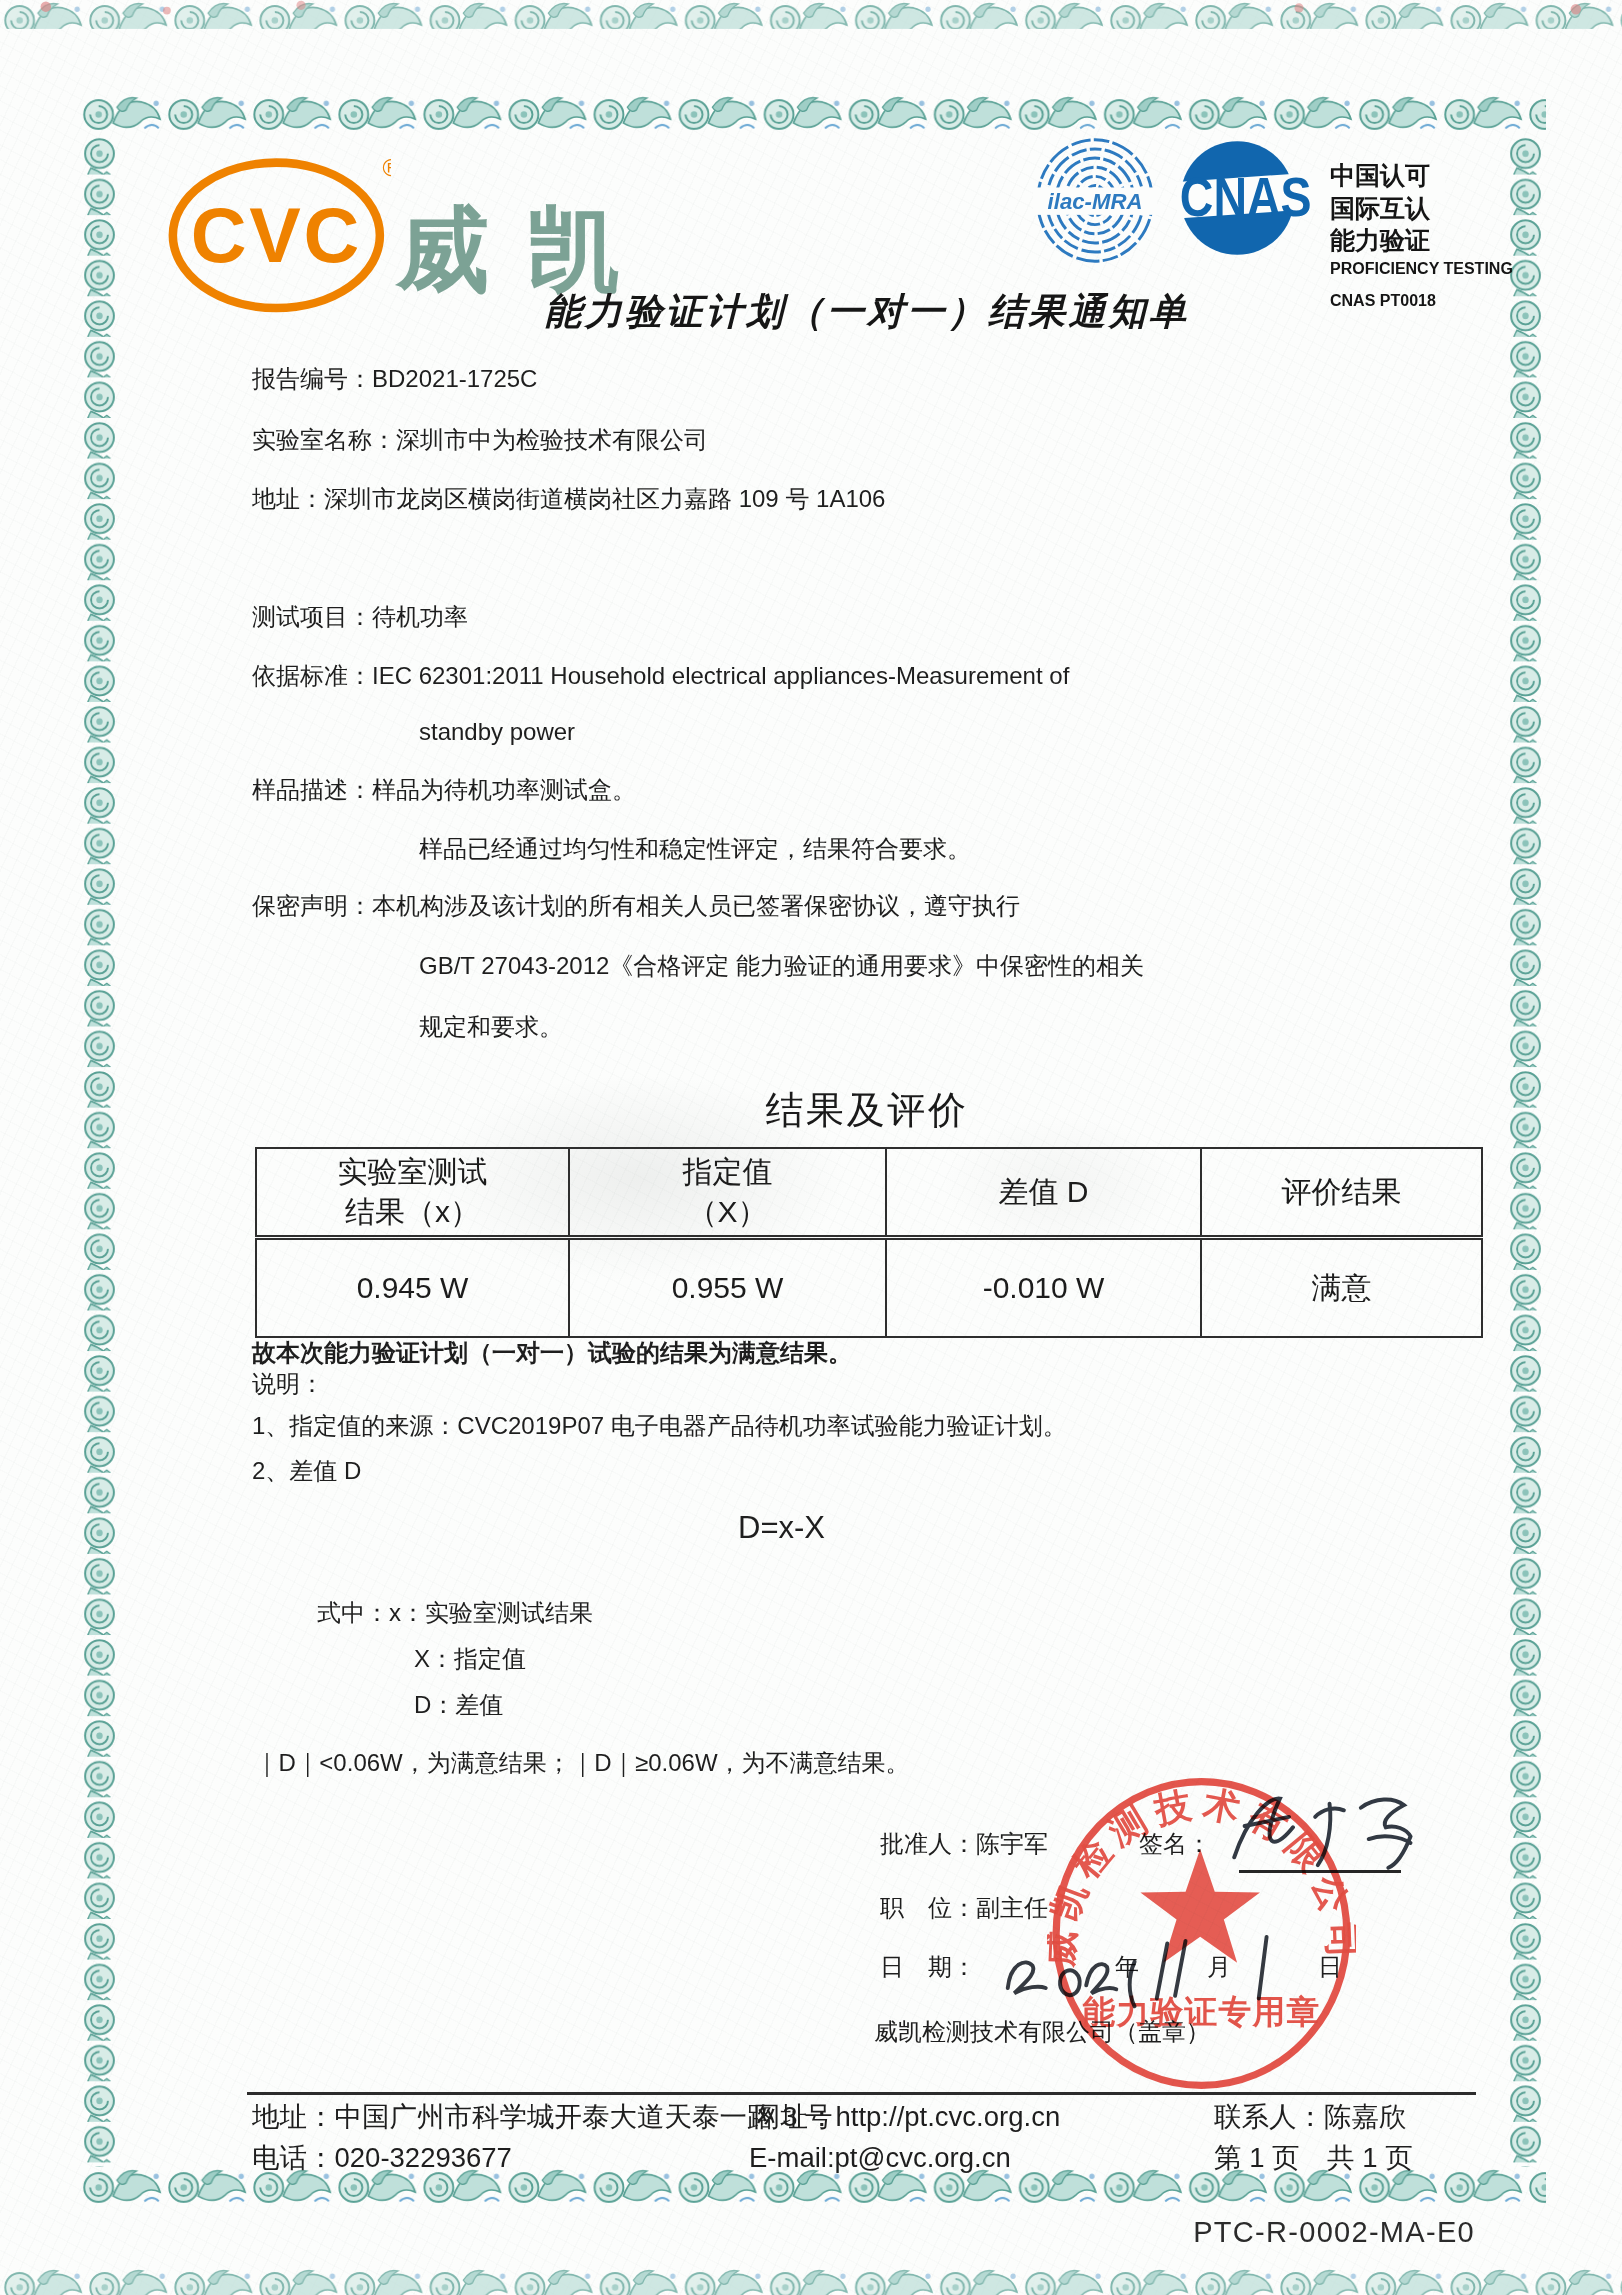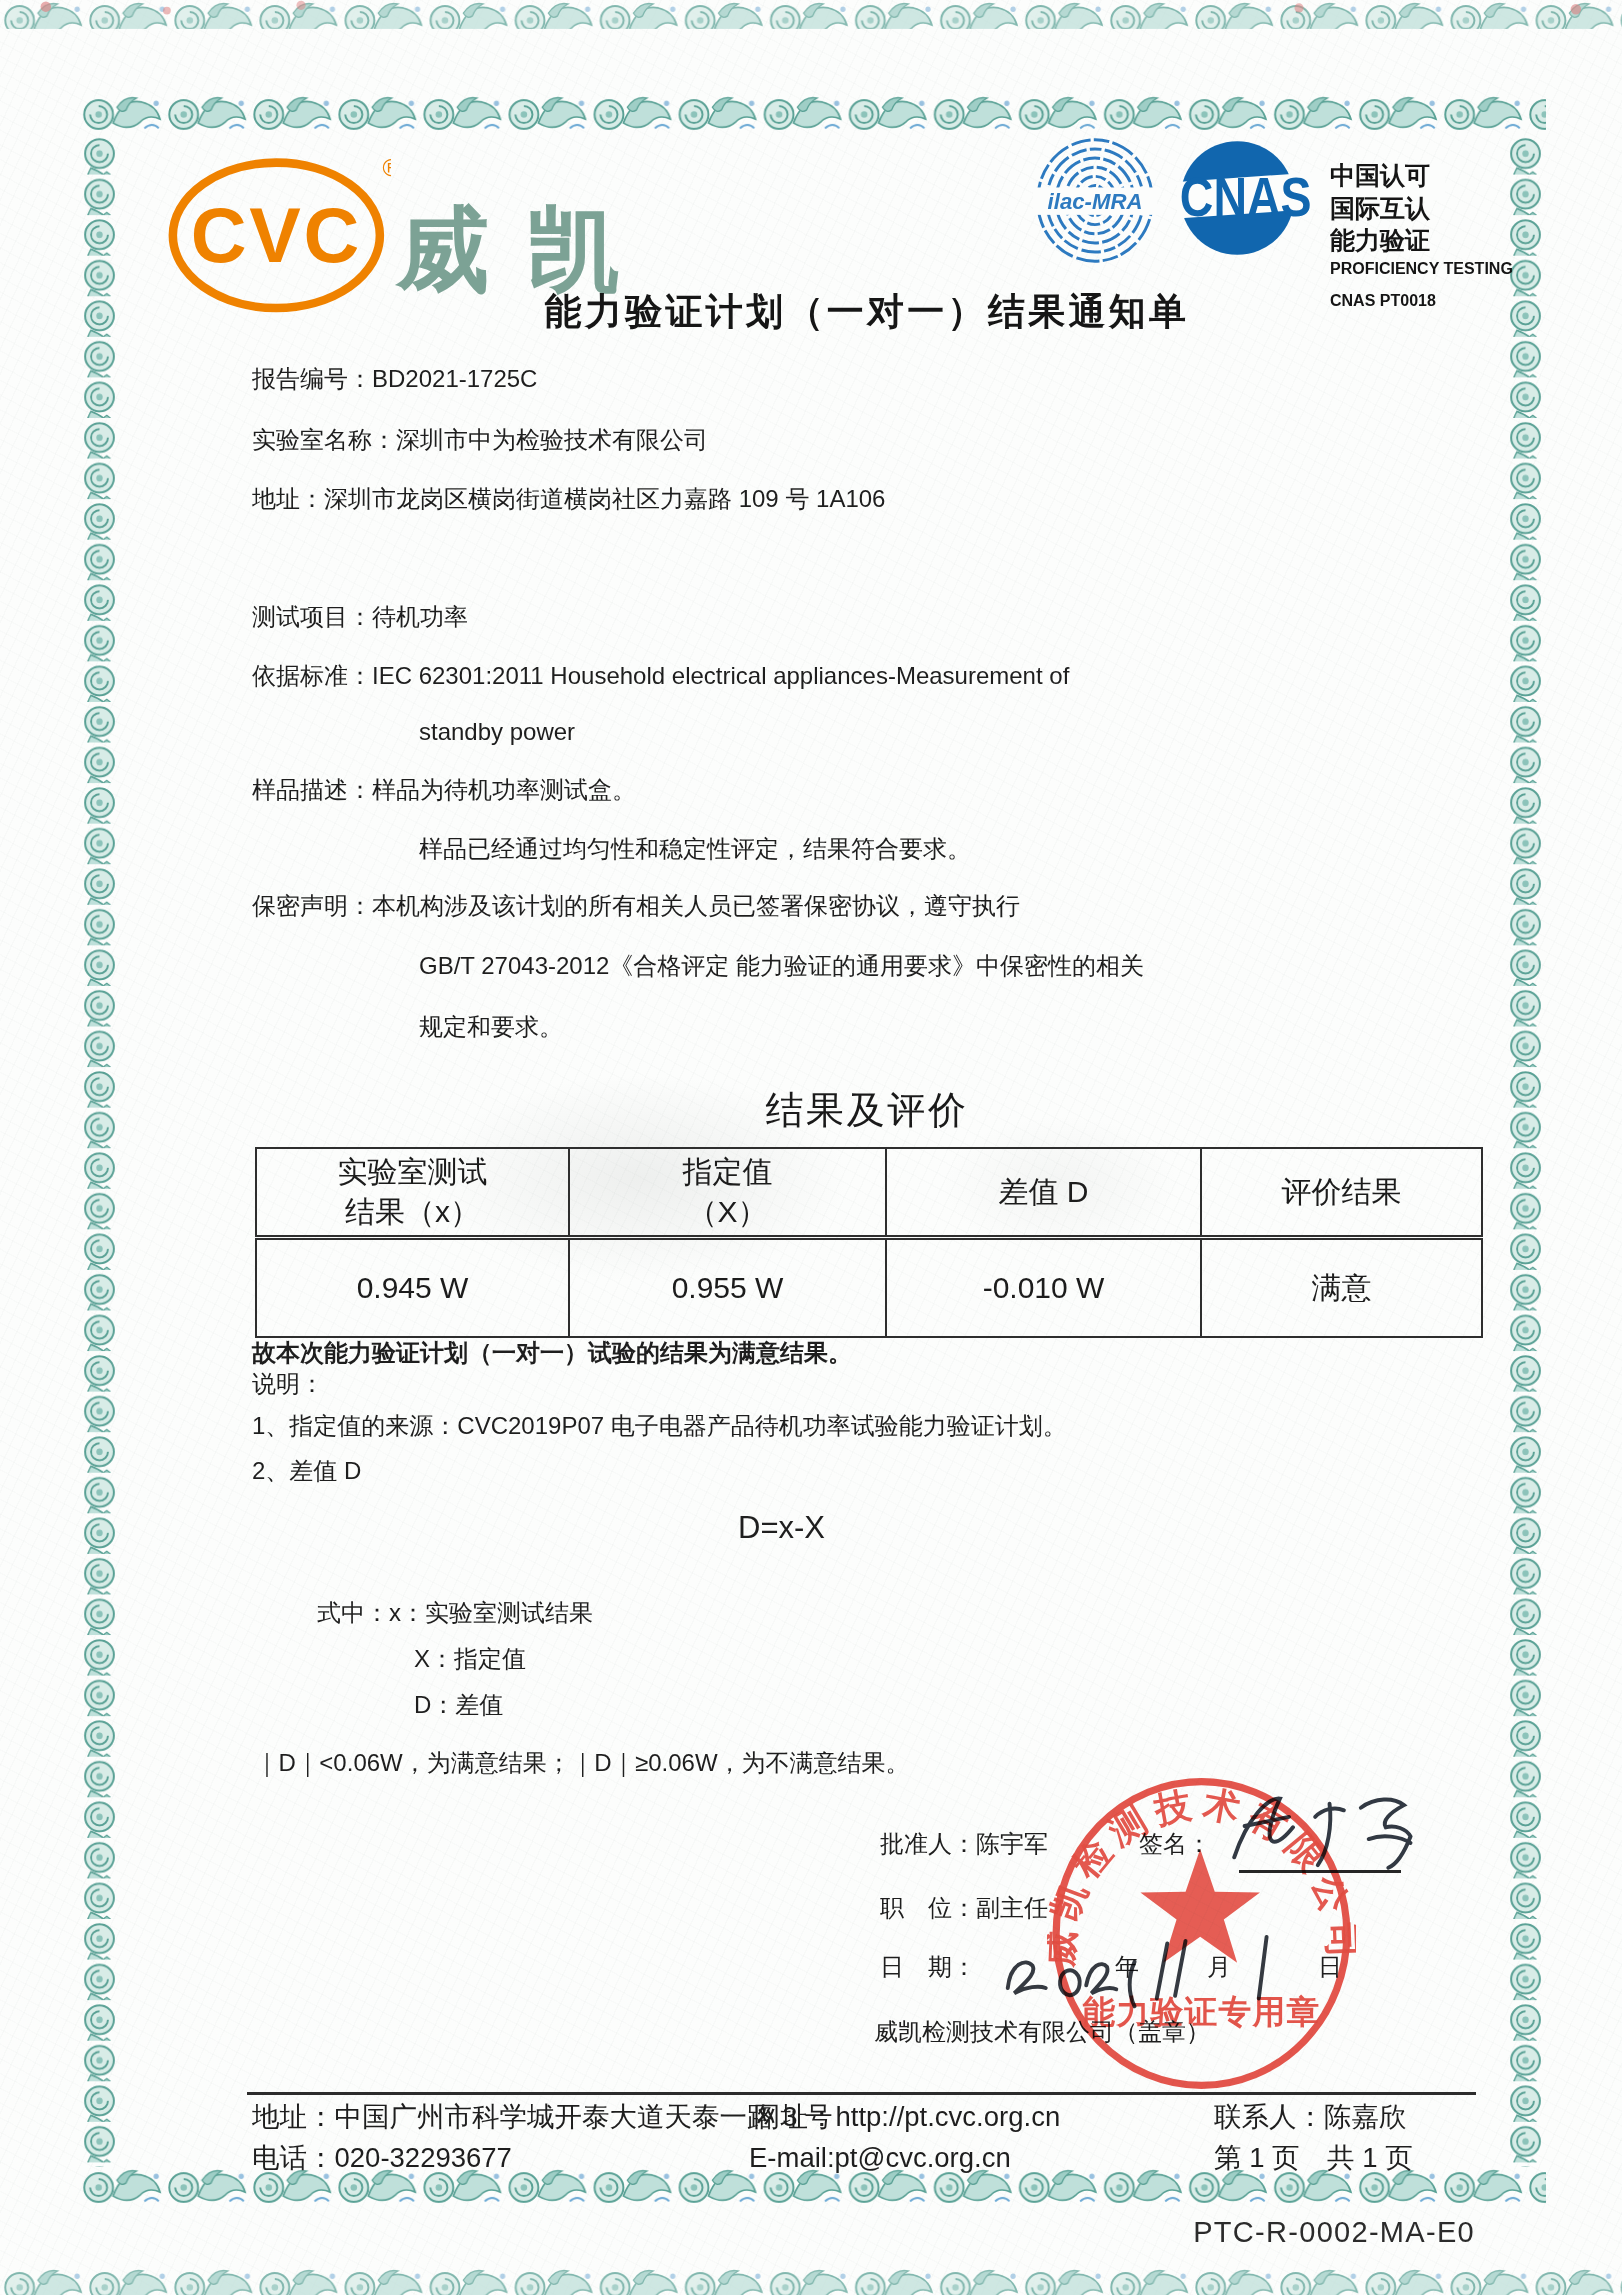--- a/index.html
+++ b/index.html
@@ -26,21 +26,21 @@
 
   
   .brand-cn{position:absolute;left:396px;top:188px;font-size:93px;font-weight:700;
     color:#7ca295;letter-spacing:38px;}
   .accred{position:absolute;left:1330px;font-weight:700;color:#151515;}
   .accred.cn{font-size:25px;}
   .accred.en{font-size:16px;letter-spacing:0px;}
 
   
   .title{position:absolute;left:252px;width:1230px;top:287px;text-align:center;
-    font-size:37px;font-weight:700;letter-spacing:3.3px;color:#161616;}
+    font-size:37px;font-weight:700;letter-spacing:3.3px;color:#161616;font-style:italic;}
   .section-heading{position:absolute;left:252px;width:1230px;top:1085px;text-align:center;
     font-size:38px;color:#1a1a1a;letter-spacing:2.6px;}
 
   
   #info-report{left:252px;top:364px;}
   #info-lab{left:252px;top:425px;}
   #info-addr{left:252px;top:484px;}
   #d-test{left:252px;top:602px;}
   #d-std1{left:252px;top:661px;}
   #d-std2{left:419px;top:717px;}

